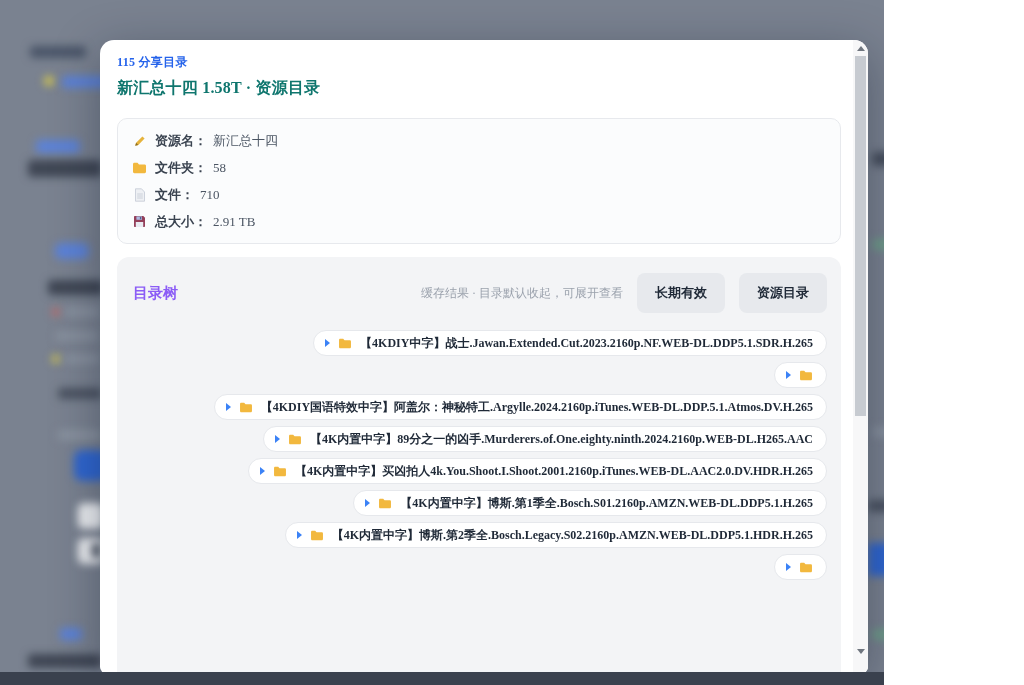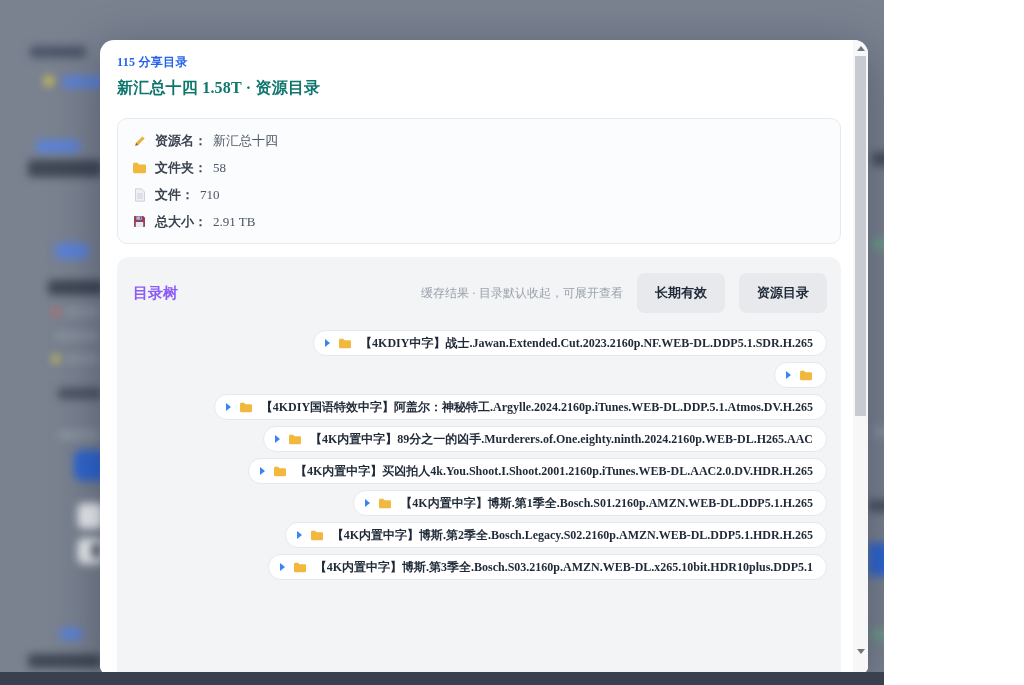--- a/index.html
+++ b/index.html
@@ -223,21 +223,20 @@
               <svg width="14" height="11" viewBox="0 0 15 12">
                 <path d="M1 2.2C1 1.4 1.6.8 2.4.8h3.1l1.5 1.6h5.6c.8 0 1.4.6 1.4 1.4v6c0 .8-.6 1.4-1.4 1.4H2.4c-.8 0-1.4-.6-1.4-1.4z" fill="#f2b83e"></path>
               </svg>
               <span class="pill-label">【4K内置中字】博斯.第2季全.Bosch.Legacy.S02.2160p.AMZN.WEB-DL.DDP5.1.HDR.H.265</span>
             </div>
           <div class="pill">
               <span class="caret"></span>
               <svg width="14" height="11" viewBox="0 0 15 12">
                 <path d="M1 2.2C1 1.4 1.6.8 2.4.8h3.1l1.5 1.6h5.6c.8 0 1.4.6 1.4 1.4v6c0 .8-.6 1.4-1.4 1.4H2.4c-.8 0-1.4-.6-1.4-1.4z" fill="#f2b83e"></path>
               </svg>
-              <span class="pill-label">【4K内置中字】博斯.第3季全.Bosch.S03.2160p.AMZN.WEB-DL.x265.10bit.HDR10plus.DDP5.1</span>
             </div>
 
         </div>
       </div>
 
     </div>
 
     <div class="sb">
       <div class="sb-arrow sb-up"></div>
       <div class="sb-thumb"></div>

